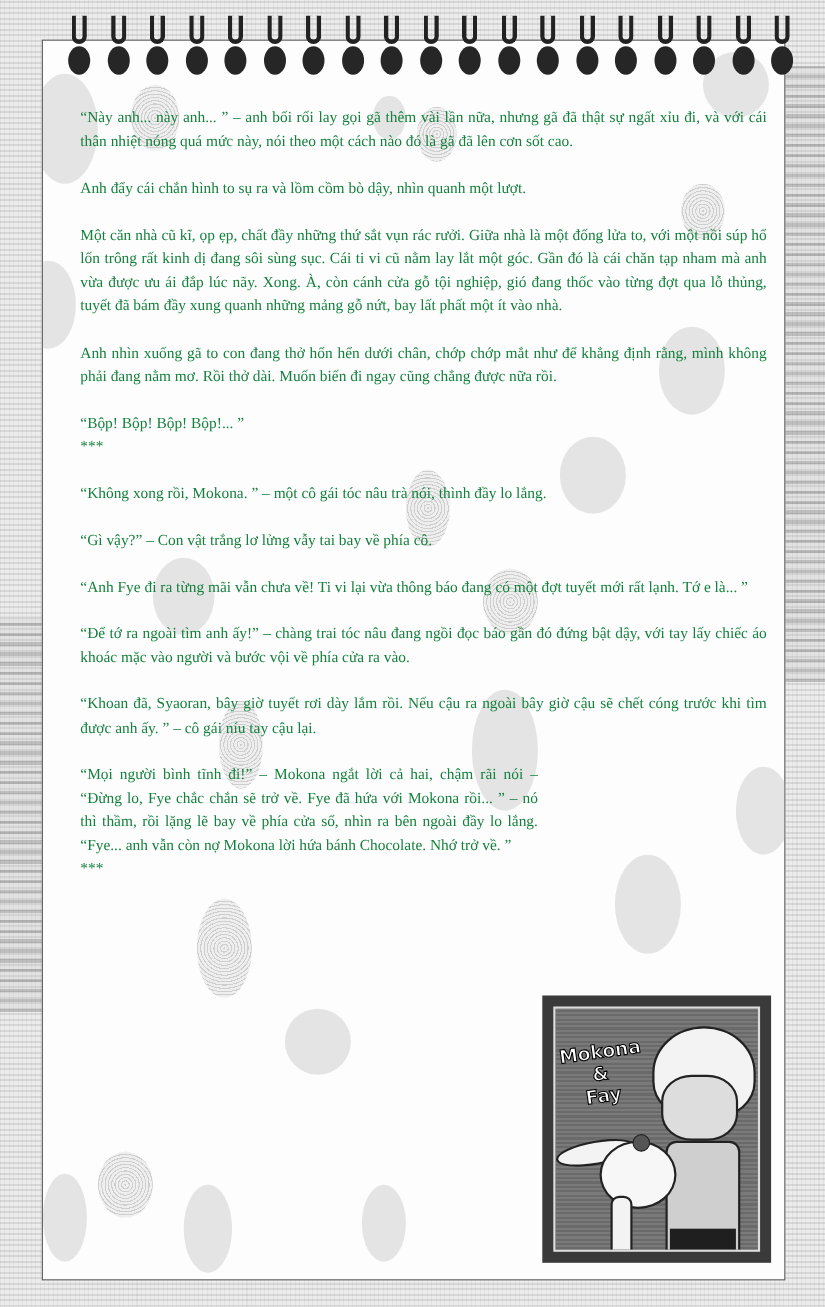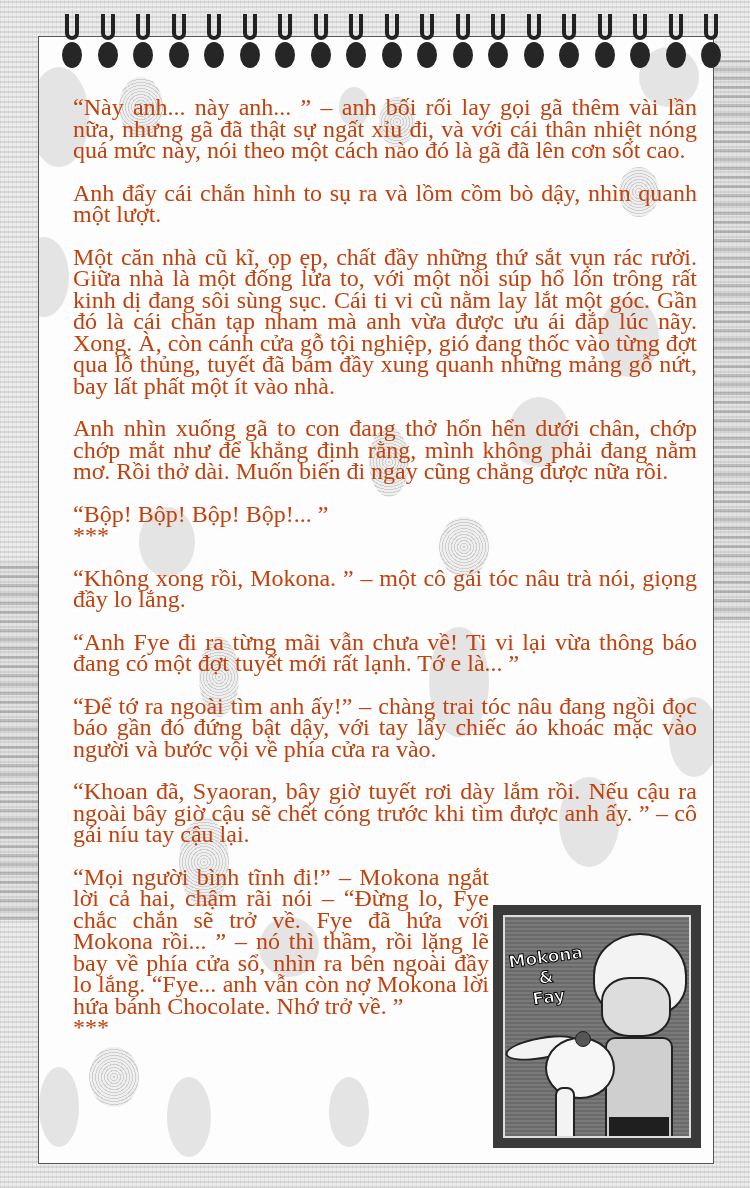--- a/index.html
+++ b/index.html
@@ -16,21 +16,21 @@
   .side-strip.left{left:0;top:560px;height:360px;}
   .paper{position:absolute;left:38px;top:36px;width:676px;height:1128px;
     background:#fdfdfd;border:1.5px solid #555;box-sizing:border-box;overflow:hidden;}
   .dot{position:absolute;border-radius:50%;background:#d0d0d0;opacity:.55;}
   .dot.d2{background:repeating-radial-gradient(circle, #bbb 0 1px, #e8e8e8 1px 3px);opacity:.7;}
   .rings{position:absolute;left:58px;top:12px;display:flex;gap:0;}
   .ring{width:35.5px;height:52px;position:relative;}
   .ring .hook{position:absolute;left:7px;top:2px;width:14px;height:26px;
     border:4px solid #222;border-top:none;border-radius:0 0 8px 8px;box-sizing:border-box;}
   .ring .hole{position:absolute;left:4px;top:30px;width:20px;height:26px;border-radius:50%;background:#262626;}
-  .text{position:absolute;left:34px;top:60px;width:624px;font-size:24px;line-height:21.5px;color:#c2410c;}
+  .text{position:absolute;left:34px;top:60px;width:624px;font-size:14px;line-height:21.5px;color:#15803d;}
   .text p{margin:0 0 21px 0;text-align:justify;}
   .text p.tight{margin-bottom:0;}
   .text .narrow{width:416px;}
   .illustration{position:absolute;left:454px;top:868px;width:208px;height:243px;
     background:#3a3a3a;box-sizing:border-box;padding:10px;}
   .illustration .inner{width:100%;height:100%;box-sizing:border-box;border:2px solid #ddd;
     background:repeating-linear-gradient(0deg,#6a6a6a 0 2px,#7a7a7a 2px 4px);position:relative;overflow:hidden;}
   .illus-title{position:absolute;left:6px;top:30px;color:#fff;font-family:"DejaVu Sans",sans-serif;
     font-size:17px;font-weight:bold;transform:rotate(-8deg);-webkit-text-stroke:1px #000;line-height:20px;text-align:center;width:70px;}
   .fig-hair{position:absolute;left:88px;top:16px;width:90px;height:80px;background:#f3f3f3;border-radius:50% 50% 40% 40%;border:2px solid #222;}
@@ -74,21 +74,22 @@
   <div class="dot" style="left:128px;top:1040px;width:44px;height:80px;"></div>
   <div class="dot" style="left:290px;top:1040px;width:40px;height:70px;"></div>
 
   <div class="text">
     <p>“Này anh... này anh... ” – anh bối rối lay gọi gã thêm vài lần nữa, nhưng gã đã thật sự ngất xỉu đi, và với cái thân nhiệt nóng quá mức này, nói theo một cách nào đó là gã đã lên cơn sốt cao.</p>
     <p>Anh đẩy cái chắn hình to sụ ra và lồm cồm bò dậy, nhìn quanh một lượt.</p>
     <p>Một căn nhà cũ kĩ, ọp ẹp, chất đầy những thứ sắt vụn rác rưởi. Giữa nhà là một đống lửa to, với một nồi súp hổ lốn trông rất kinh dị đang sôi sùng sục. Cái ti vi cũ nằm lay lắt một góc. Gần đó là cái chăn tạp nham mà anh vừa được ưu ái đắp lúc nãy. Xong. À, còn cánh cửa gỗ tội nghiệp, gió đang thốc vào từng đợt qua lỗ thủng, tuyết đã bám đầy xung quanh những mảng gỗ nứt, bay lất phất một ít vào nhà.</p>
     <p>Anh nhìn xuống gã to con đang thở hổn hển dưới chân, chớp chớp mắt như để khẳng định rằng, mình không phải đang nằm mơ. Rồi thở dài. Muốn biến đi ngay cũng chẳng được nữa rồi.</p>
     <p class="tight">“Bộp! Bộp! Bộp! Bộp!... ”</p>
     <p>***</p>
-    <p>“Không xong rồi, Mokona. ” – một cô gái tóc nâu trà nói, giọng đầy lo lắng.</p>
+    <p>“Không xong rồi, Mokona. ” – một cô gái tóc nâu trà nói, thình đầy lo lắng.</p>
+    <p>“Gì vậy?” – Con vật trắng lơ lửng vẫy tai bay về phía cô.</p>
     <p>“Anh Fye đi ra từng mãi vẫn chưa về! Ti vi lại vừa thông báo đang có một đợt tuyết mới rất lạnh. Tớ e là... ”</p>
     <p>“Để tớ ra ngoài tìm anh ấy!” – chàng trai tóc nâu đang ngồi đọc báo gần đó đứng bật dậy, với tay lấy chiếc áo khoác mặc vào người và bước vội về phía cửa ra vào.</p>
     <p>“Khoan đã, Syaoran, bây giờ tuyết rơi dày lắm rồi. Nếu cậu ra ngoài bây giờ cậu sẽ chết cóng trước khi tìm được anh ấy. ” – cô gái níu tay cậu lại.</p>
     <p class="narrow tight">“Mọi người bình tĩnh đi!” – Mokona ngắt lời cả hai, chậm rãi nói – “Đừng lo, Fye chắc chắn sẽ trở về. Fye đã hứa với Mokona rồi... ” – nó thì thầm, rồi lặng lẽ bay về phía cửa sổ, nhìn ra bên ngoài đầy lo lắng. “Fye... anh vẫn còn nợ Mokona lời hứa bánh Chocolate. Nhớ trở về. ”</p>
     <p class="narrow">***</p>
   </div>
 
   <div class="illustration">
     <div class="inner">
       <div class="illus-title">

